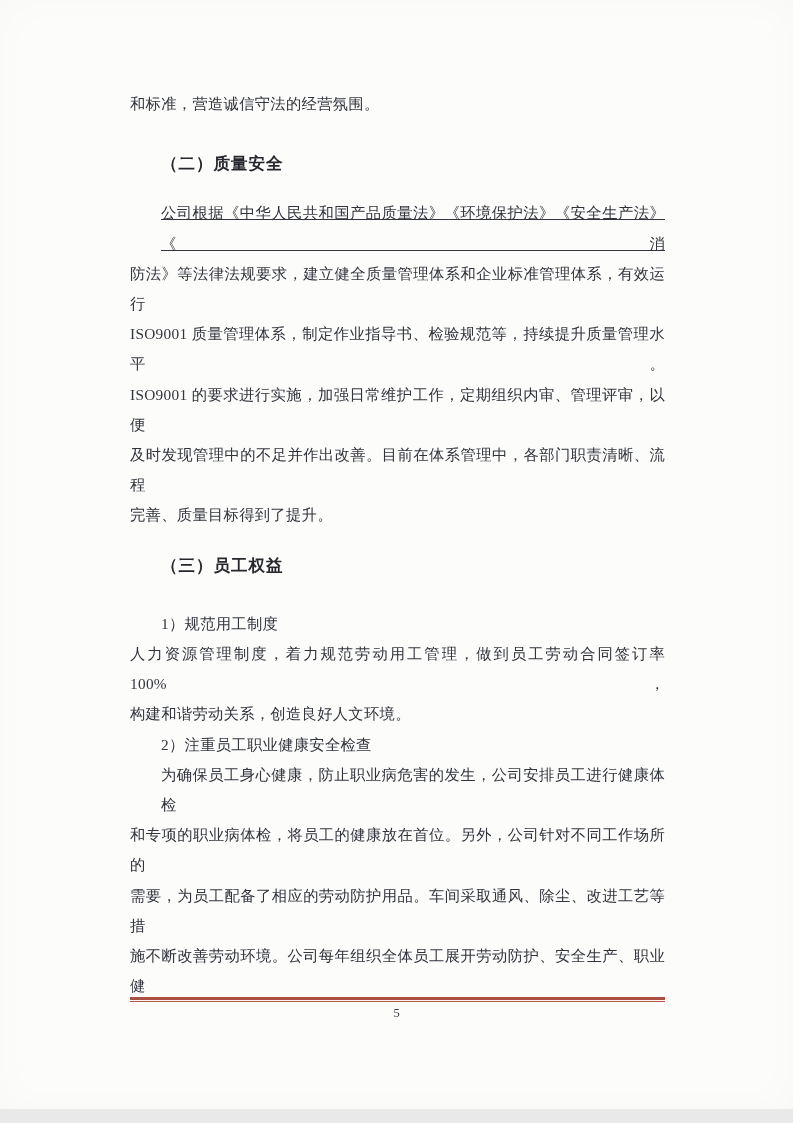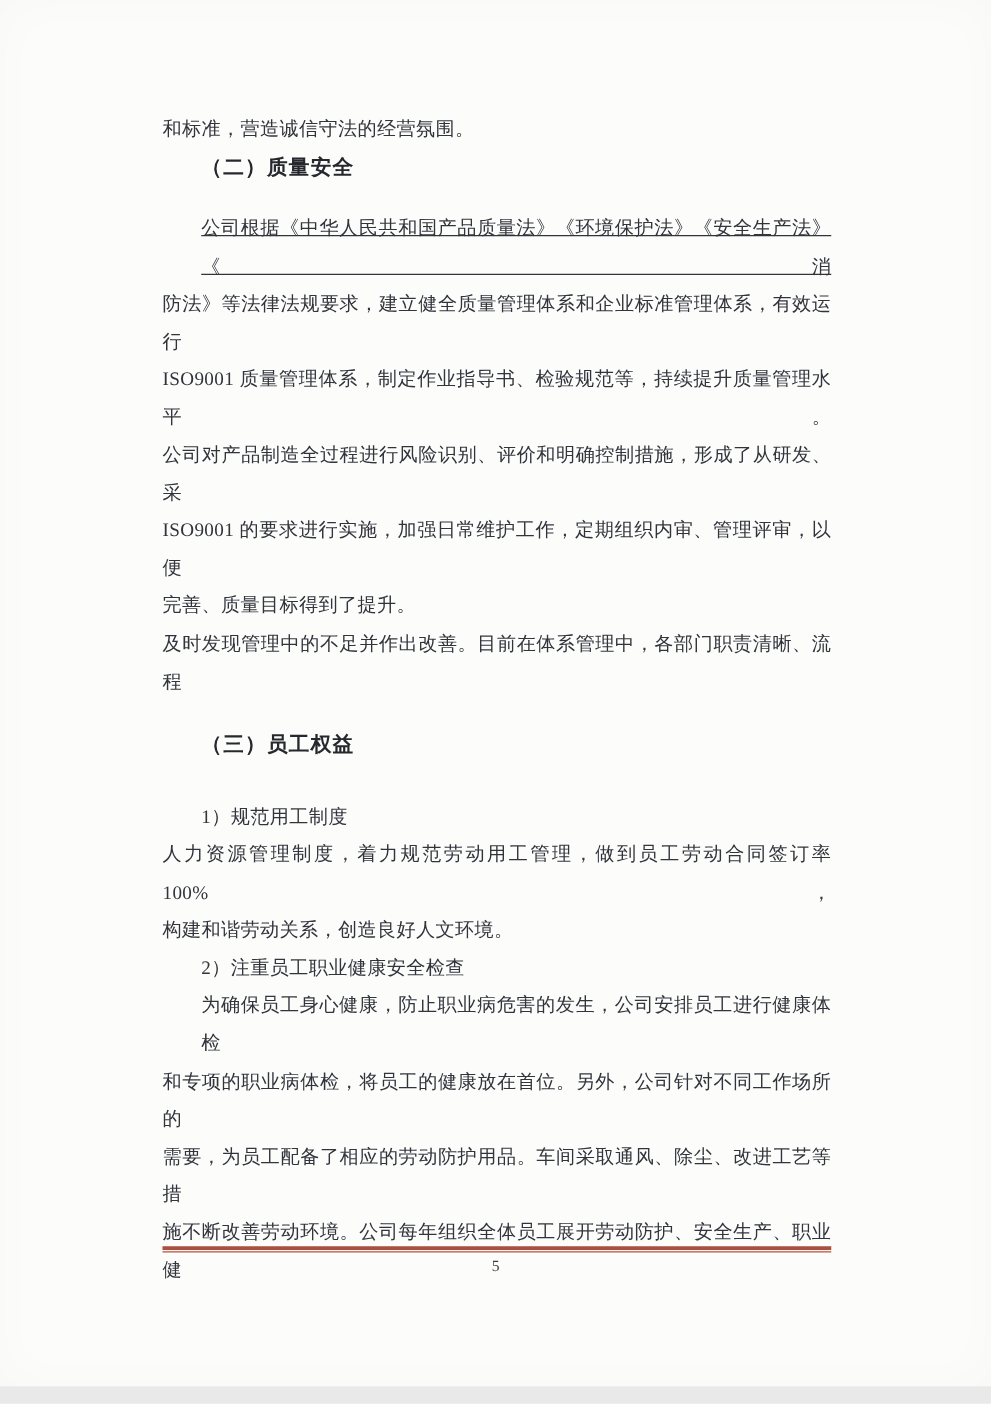--- a/index.html
+++ b/index.html
@@ -26,21 +26,21 @@
   .ln{white-space:normal;}
   .ind{padding-left:31px;}
   
   .fill{text-align:justify;text-align-last:justify;}
   .heading{
     font-weight:700;
     font-size:16.5px;
     color:#26282e;
     letter-spacing:1px;
   }
-  .h1-gap{}
+  .h1-gap{margin-top:30px;}
   .p-gap{margin-top:19px;text-decoration:underline;}
   .h2-gap{margin-top:20px;}
   .items-gap{margin-top:28px;}
   .footer-rule{
     position:absolute;
     left:130px;top:997px;width:535px;
     height:1px;
     background:#fdf4f1;
     border-top:3px solid #ab5040;
     border-bottom:1px solid #b25844;
@@ -61,24 +61,23 @@
 
   <div class="textcol">
 
     <div class="ln">和标准，营造诚信守法的经营氛围。</div>
 
     <div class="ln ind heading h1-gap">（二）质量安全</div>
 
     <div class="ln ind fill p-gap">公司根据《中华人民共和国产品质量法》《环境保护法》《安全生产法》《消</div>
     <div class="ln fill">防法》等法律法规要求，建立健全质量管理体系和企业标准管理体系，有效运行</div>
     <div class="ln fill">ISO9001 质量管理体系，制定作业指导书、检验规范等，持续提升质量管理水平。</div>
-    <div class="ln fill">公司对产品制造全过程进行风险识别、评价和明确控制措施，形成了从研发、采</div>
     <div class="ln fill">ISO9001 的要求进行实施，加强日常维护工作，定期组织内审、管理评审，以便</div>
+    <div class="ln fill">及时发现管理中的不足并作出改善。目前在体系管理中，各部门职责清晰、流程</div>
     <div class="ln">完善、质量目标得到了提升。</div>
-    <div class="ln fill">及时发现管理中的不足并作出改善。目前在体系管理中，各部门职责清晰、流程</div>
 
     <div class="ln ind heading h2-gap">（三）员工权益</div>
 
     <div class="ln ind items-gap">1）规范用工制度</div>
     <div class="ln fill">人力资源管理制度，着力规范劳动用工管理，做到员工劳动合同签订率 100%，</div>
     <div class="ln">构建和谐劳动关系，创造良好人文环境。</div>
 
     <div class="ln ind">2）注重员工职业健康安全检查</div>
     <div class="ln ind fill">为确保员工身心健康，防止职业病危害的发生，公司安排员工进行健康体检</div>
     <div class="ln fill">和专项的职业病体检，将员工的健康放在首位。另外，公司针对不同工作场所的</div>

